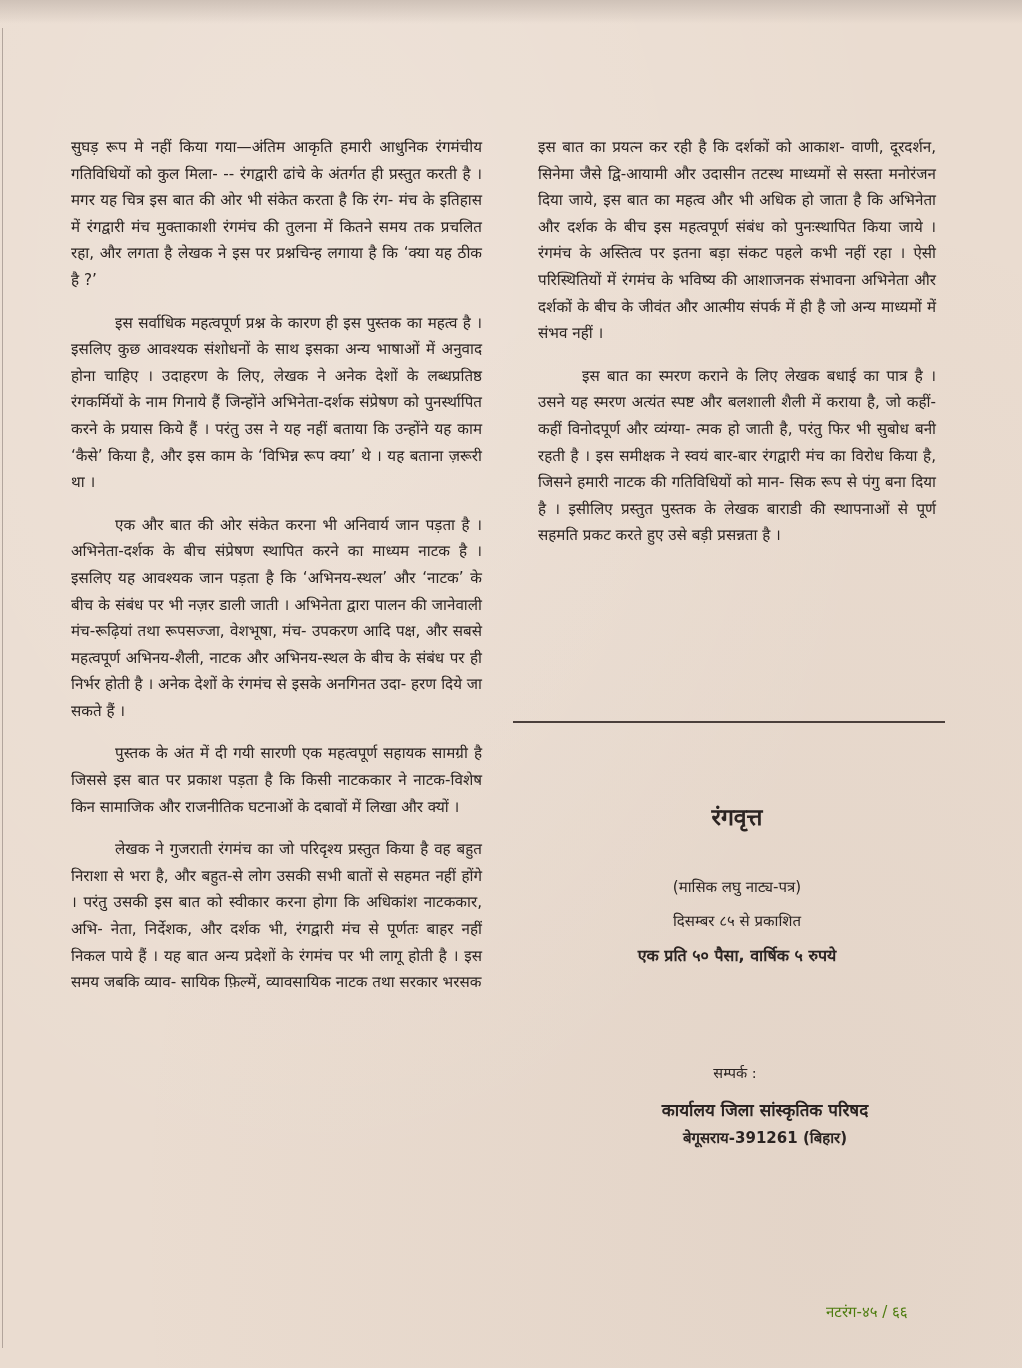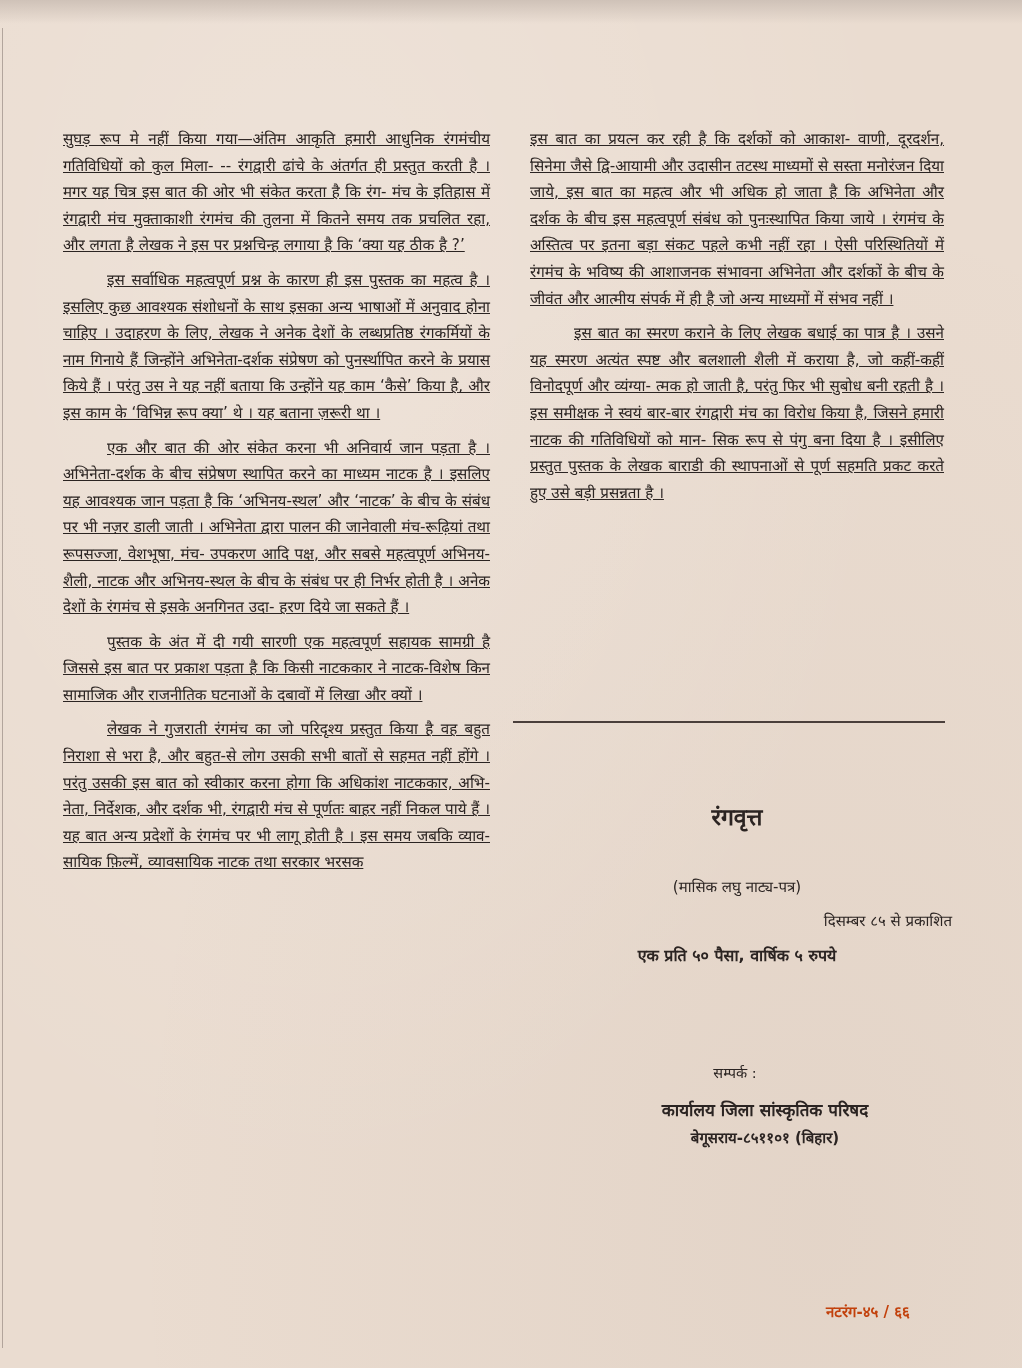--- a/index.html
+++ b/index.html
@@ -18,42 +18,42 @@
   }
   .left-edge {
     position: absolute; left: 2px; top: 28px; width: 1px; height: 1320px; background: #8c7f78; opacity: .6;
   }
   .column {
     position: absolute; top: 118px;
     font-size: 15.2px; line-height: 26.6px;
   }
   .col-left { left: 55px; width: 443px; }
   .col-right { left: 522px; width: 430px; }
-  .para { margin: 8px; text-align: justify; text-align-last: left; text-decoration: underline; }
+  .para { margin: 16px; text-align: justify; text-align-last: left; }
   .para.indent { text-indent: 44px; }
   .para + .para { margin-top: 6px; }
   .credit { text-align: right; margin-top: 4px; }
   .rule {
     position: absolute; left: 513px; top: 721px; width: 432px; height: 2px;
     background: #4a3f3b;
   }
   .box {
     position: absolute; left: 522px; top: 800px; width: 430px; text-align: center;
   }
   .mag-title { font-size: 23px; font-weight: bold; margin: 0 0 44px 0; }
   .mag-sub { font-size: 15px; margin: 0 0 14px 0; }
-  .mag-date { font-size: 15px; margin: 0 0 14px 0; text-align: right; }
+  .mag-date { font-size: 15px; margin: 0 0 14px 0; }
   .mag-price { font-size: 16px; font-weight: bold; margin: 0; }
   .contact { position: absolute; left: 550px; top: 1062px; width: 430px; text-align: center; }
   .contact-label { font-size: 14.5px; margin: 0 0 8px 0; padding-right: 60px; }
   .contact-org { font-size: 17px; font-weight: bold; margin: 16px 0 6px 0; }
   .contact-line { font-size: 15px; margin: 0 0 6px 0; }
   .contact-city { font-size: 15px; font-weight: bold; margin: 0; }
   .footer {
-    position: absolute; left: 826px; top: 1301px; font-size: 15px; font-weight: bold; color: #c2410c;
+    position: absolute; left: 826px; top: 1301px; font-size: 15px; font-weight: normal; color: #4d7c0f;
   }
 </style>
 </head>
 <body>
 
 <div class="top-strip"></div>
 <div class="left-edge"></div>
 
 <div class="column col-left">
   <p class="para">सुघड़ रूप मे नहीं किया गया—अंतिम आकृति हमारी आधुनिक रंगमंचीय गतिविधियों को कुल मिला- -- रंगद्वारी ढांचे के अंतर्गत ही प्रस्तुत करती है । मगर यह चित्र इस बात की ओर भी संकेत करता है कि रंग- मंच के इतिहास में रंगद्वारी मंच मुक्ताकाशी रंगमंच की तुलना में कितने समय तक प्रचलित रहा, और लगता है लेखक ने इस पर प्रश्नचिन्ह लगाया है कि ‘क्या यह ठीक है ?’</p>
@@ -73,16 +73,16 @@
 <div class="box">
   <p class="mag-title">रंगवृत्त</p>
   <p class="mag-sub">(मासिक लघु नाट्य-पत्र)</p>
   <p class="mag-date">दिसम्बर ८५ से प्रकाशित</p>
   <p class="mag-price">एक प्रति ५० पैसा, वार्षिक ५ रुपये</p>
 </div>
 
 <div class="contact">
   <p class="contact-label">सम्पर्क :</p>
   <p class="contact-org">कार्यालय जिला सांस्कृतिक परिषद</p>
-  <p class="contact-city">बेगूसराय-८५११०१ (बिहार)</p>
+  <p class="contact-city">बेगूसराय-391261 (बिहार)</p>
 </div>
 
 <div class="footer">नटरंग-४५ / ६६</div>
 
 </body></html>

